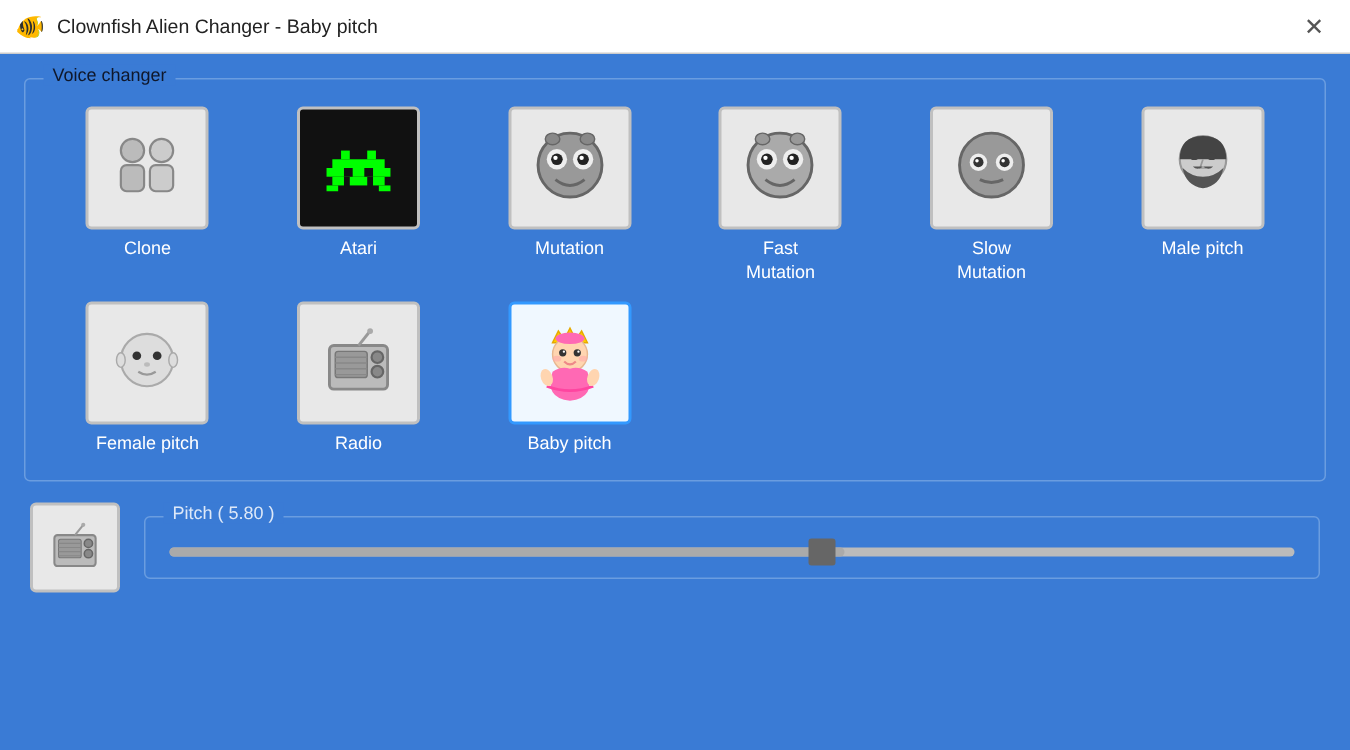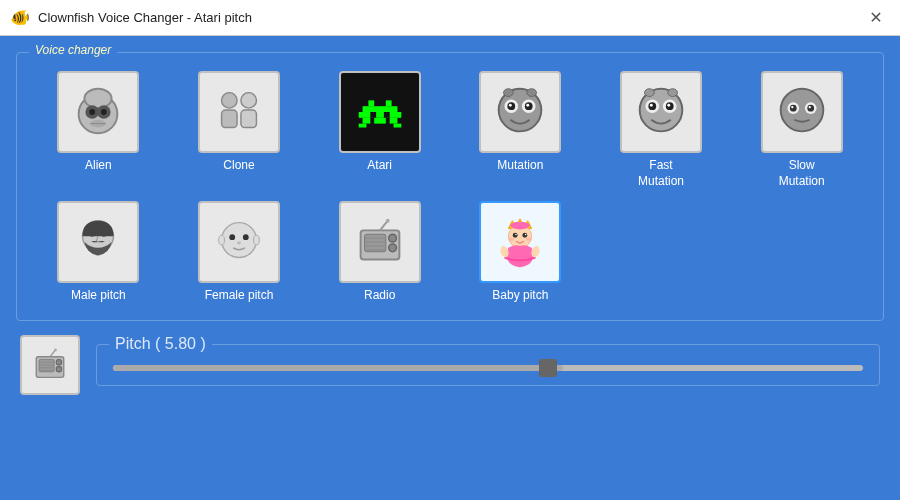--- a/index.html
+++ b/index.html
@@ -59,22 +59,21 @@
       position: relative;
       margin-bottom: 14px;
     }
     .group-label {
       position: absolute;
       top: -10px;
       left: 12px;
       background: #3a7bd5;
       padding: 0 6px;
       font-size: 12px;
-      color: #fef9c3;
-      font-style: italic;
+      color: #0f172a;
     }
     .icons-grid {
       display: grid;
       grid-template-columns: repeat(6, 1fr);
       gap: 12px 10px;
     }
     .voice-item {
       display: flex;
       flex-direction: column;
       align-items: center;
@@ -132,21 +131,21 @@
       border-radius: 4px;
       padding: 12px 16px 14px 16px;
       position: relative;
     }
     .pitch-label {
       position: absolute;
       top: -10px;
       left: 12px;
       background: #3a7bd5;
       padding: 0 6px;
-      font-size: 16px;
+      font-size: 12px;
       color: #dde8f8;
     }
     .slider-track {
       width: 100%;
       height: 6px;
       background: #bbb;
       border-radius: 3px;
       position: relative;
       margin-top: 8px;
     }
@@ -173,47 +172,32 @@
       width: 64px;
       height: 64px;
     }
   </style>
 </head>
 <body>
 
 <div class="title-bar">
   <div class="title-bar-left">
     <span class="title-icon">🐠</span>
-    <span>Clownfish Voice Changer - Atari pitch</span>
+    <span>Clownfish Alien Changer - Baby pitch</span>
   </div>
   <div class="close-btn">✕</div>
 </div>
 
 <div class="main-content">
 
   <div class="group-box">
     <span class="group-label">Voice changer</span>
 
     <div class="icons-grid">
 
-      <div class="voice-item">
-        <div class="icon-box">
-          <svg class="icon-svg" viewBox="0 0 64 64" xmlns="http://www.w3.org/2000/svg">
-            <circle cx="32" cy="34" r="20" fill="#bbb" stroke="#888" stroke-width="2"></circle>
-            <ellipse cx="32" cy="18" rx="14" ry="10" fill="#bbb" stroke="#888" stroke-width="2"></ellipse>
-            <circle cx="26" cy="32" r="7" fill="#555"></circle>
-            <circle cx="38" cy="32" r="7" fill="#555"></circle>
-            <circle cx="26" cy="32" r="3" fill="#222"></circle>
-            <circle cx="38" cy="32" r="3" fill="#222"></circle>
-            <ellipse cx="32" cy="44" rx="8" ry="4" fill="#aaa"></ellipse>
-            <line x1="24" y1="44" x2="40" y2="44" stroke="#888" stroke-width="1"></line>
-          </svg>
-        </div>
-        <span class="voice-label">Alien</span>
-      </div>
 
       <div class="voice-item">
         <div class="icon-box">
           <svg class="icon-svg" viewBox="0 0 64 64" xmlns="http://www.w3.org/2000/svg">
 
             <circle cx="22" cy="20" r="8" fill="#bbb" stroke="#888" stroke-width="1.5"></circle>
             <rect x="14" y="30" width="16" height="18" rx="4" fill="#bbb" stroke="#888" stroke-width="1.5"></rect>
             <circle cx="42" cy="20" r="8" fill="#ccc" stroke="#888" stroke-width="1.5"></circle>
             <rect x="34" y="30" width="16" height="18" rx="4" fill="#ccc" stroke="#888" stroke-width="1.5"></rect>
           </svg>

